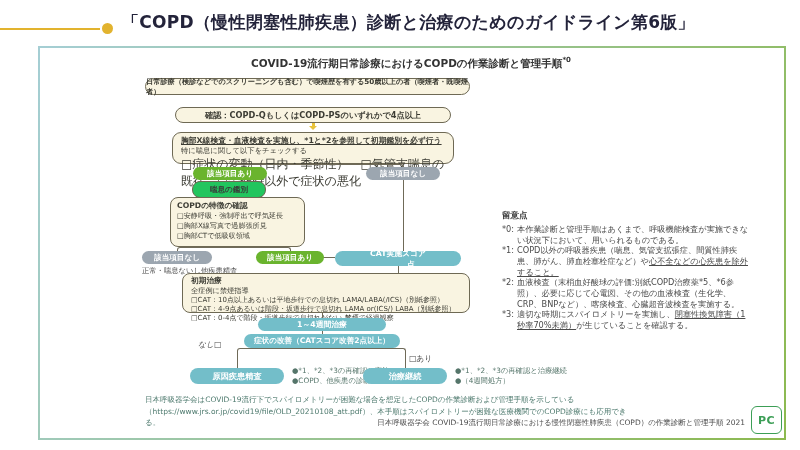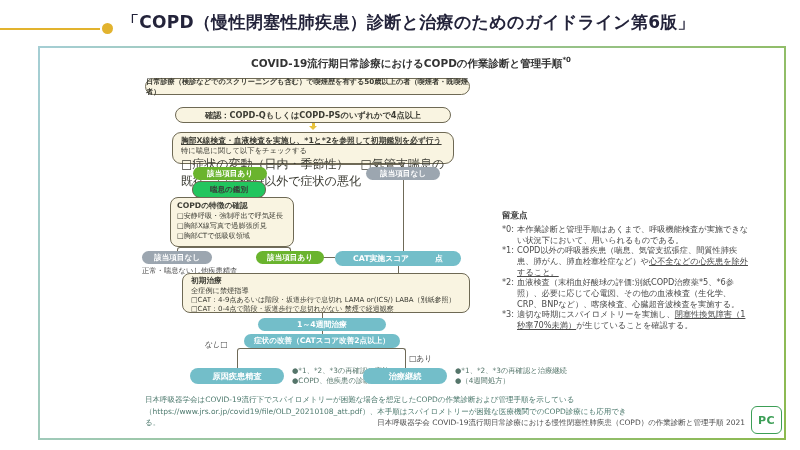--- a/index.html
+++ b/index.html
@@ -21,35 +21,35 @@
 
   
   .box{background:#f9f4e1;border:1px solid #6e6954;box-sizing:border-box;color:#3c3c34;}
   .flexc{display:flex;align-items:center;justify-content:center;}
   .box-a{left:145px;top:78px;width:325px;height:17px;border-radius:9px;font-size:7.2px;font-weight:600;}
   .box-b{left:175px;top:107px;width:276px;height:16px;border-radius:8px;font-size:8.2px;font-weight:700;}
   .box-c{left:172px;top:132px;width:282px;height:32px;border-radius:9px;padding:2px 0 0 8px;}
   .box-c .c1{font-size:7.8px;font-weight:700;text-decoration:underline;}
   .box-c .c2{font-size:7.3px;}
   .box-c .c3{font-size:12px;}
-  .box-d{left:170px;top:197px;width:124px;height:50px;border-radius:8px;padding:3px 0 0 6px;}
+  .box-d{left:170px;top:197px;width:135px;height:50px;border-radius:8px;padding:3px 0 0 6px;}
   .box-d .d-title{font-size:7.7px;font-weight:700;}
   .box-d .d-item{font-size:7.1px;line-height:1.4;}
   .box-e{left:182px;top:273px;width:288px;height:40px;border-radius:8px;padding:2px 0 0 8px;}
   .box-e .e-title{font-size:7.7px;font-weight:700;}
   .box-e .e-sub{font-size:7.2px;}
   .box-e .e-item{font-size:7px;line-height:1.28;}
   .oval{left:192px;top:181px;width:72px;height:15px;border-radius:8px;background:#22c55e;
         border:1px solid #6e6954;font-size:7.6px;font-weight:600;}
 
   
   .badge{color:#fff;font-weight:700;display:flex;align-items:center;justify-content:center;box-sizing:border-box;}
   .b-green{background:#6ab42e;}
   .b-gray{background:#9ca6b0;}
-  .b-cyan{background:#73bec9;}
+  .b-cyan{background:#73bec9;flex-direction:column;}
   .badge-yes-1{left:193px;top:167px;width:74px;height:13px;border-radius:7px;font-size:7.6px;}
   .badge-no-1{left:366px;top:167px;width:74px;height:13px;border-radius:7px;font-size:7.6px;}
   .badge-no-2{left:142px;top:251px;width:70px;height:13px;border-radius:7px;font-size:7.6px;}
   .badge-yes-2{left:256px;top:251px;width:68px;height:13px;border-radius:7px;font-size:7.6px;}
   .cat-badge{left:335px;top:251px;width:126px;height:15px;border-radius:8px;font-size:7.8px;}
   .cat-badge .unit{margin-left:26px;}
   .badge-period{left:258px;top:318px;width:128px;height:13px;border-radius:999px;font-size:7.8px;}
   .badge-improve{left:244px;top:334px;width:156px;height:14px;border-radius:999px;font-size:7.6px;}
   .badge-cause{left:190px;top:368px;width:94px;height:16px;border-radius:999px;font-size:8.2px;}
   .badge-continue{left:363px;top:368px;width:84px;height:16px;border-radius:999px;font-size:8.2px;}
@@ -69,21 +69,21 @@
   .hl-g2{left:324px;top:257px;width:11px;}
 
   
   .garrow{display:flex;flex-direction:column;align-items:center;}
   .garrow .stem{width:3px;height:3px;background:#e8c23a;}
   .garrow .head{width:0;height:0;border-left:4.5px solid transparent;border-right:4.5px solid transparent;border-top:4.5px solid #e8c23a;}
   .arrow-row{left:250px;top:103px;width:130px;height:18px;display:flex;align-items:center;justify-content:center;gap:5px;font-size:7.5px;color:#55554a;}
   .garrow-2{left:309px;top:123px;}
 
   .normal-label{left:142px;top:266px;font-size:7.3px;color:#4a4a4a;}
-  .label-no{left:198px;top:339px;width:36px;text-align:center;font-size:7.8px;color:#4a4a4a;font-style:italic;}
+  .label-no{left:198px;top:339px;width:36px;text-align:left;font-size:7.8px;color:#4a4a4a;font-style:italic;}
   .label-yes{left:409px;top:353px;font-size:7.8px;color:#4a4a4a;}
   .bullets{font-size:7.3px;line-height:1.35;color:#55756a;}
   .bullets-cause{left:292px;top:366px;}
   .bullets-continue{left:455px;top:366px;}
 
   
   .notes{left:502px;top:210px;width:248px;}
   .notes-title{font-size:8.5px;font-weight:700;color:#3a3a3a;margin-bottom:2px;}
   .note{display:flex;font-size:8.2px;line-height:1.3;color:#4a4a4a;}
   .note .nm{min-width:15px;}
@@ -156,20 +156,21 @@
 
   <div class="abs badge b-cyan cat-badge">
     <span>CAT実施スコア</span>
     <span class="unit">点</span>
   </div>
   <div class="abs vline vl-cat"></div>
 
   <div class="abs box box-e">
     <div class="e-title">初期治療</div>
     <div class="e-sub">全症例に禁煙指導</div>
+    <div class="e-item">□CAT：10点以上あるいは平地歩行での息切れ LAMA/LABA(/ICS)（別紙参照）</div>
     <div class="e-item">□CAT：4-9点あるいは階段・坂道歩行で息切れ LAMA or(ICS/) LABA（別紙参照）</div>
     <div class="e-item">□CAT：0-4点で階段・坂道歩行で息切れがない 禁煙で経過観察</div>
   </div>
 
   <div class="abs vline vl-e"></div>
   <div class="abs badge b-cyan badge-period">1～4週間治療</div>
   <div class="abs vline vl-p"></div>
   <div class="abs badge b-cyan badge-improve">症状の改善（CATスコア改善2点以上）</div>
 
   <div class="abs bracket bk3"></div>

